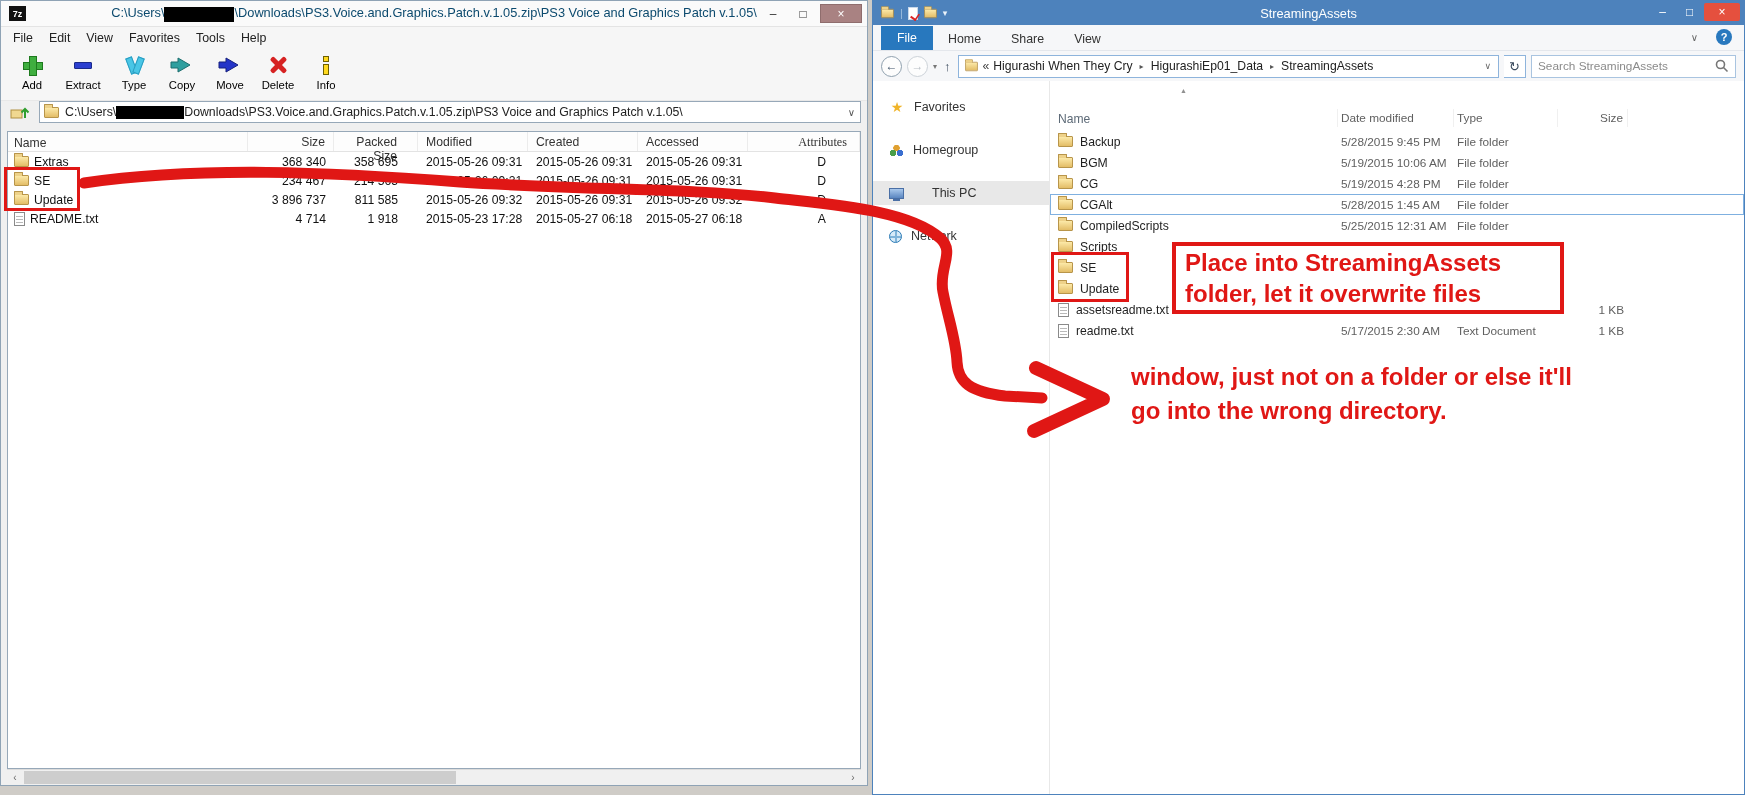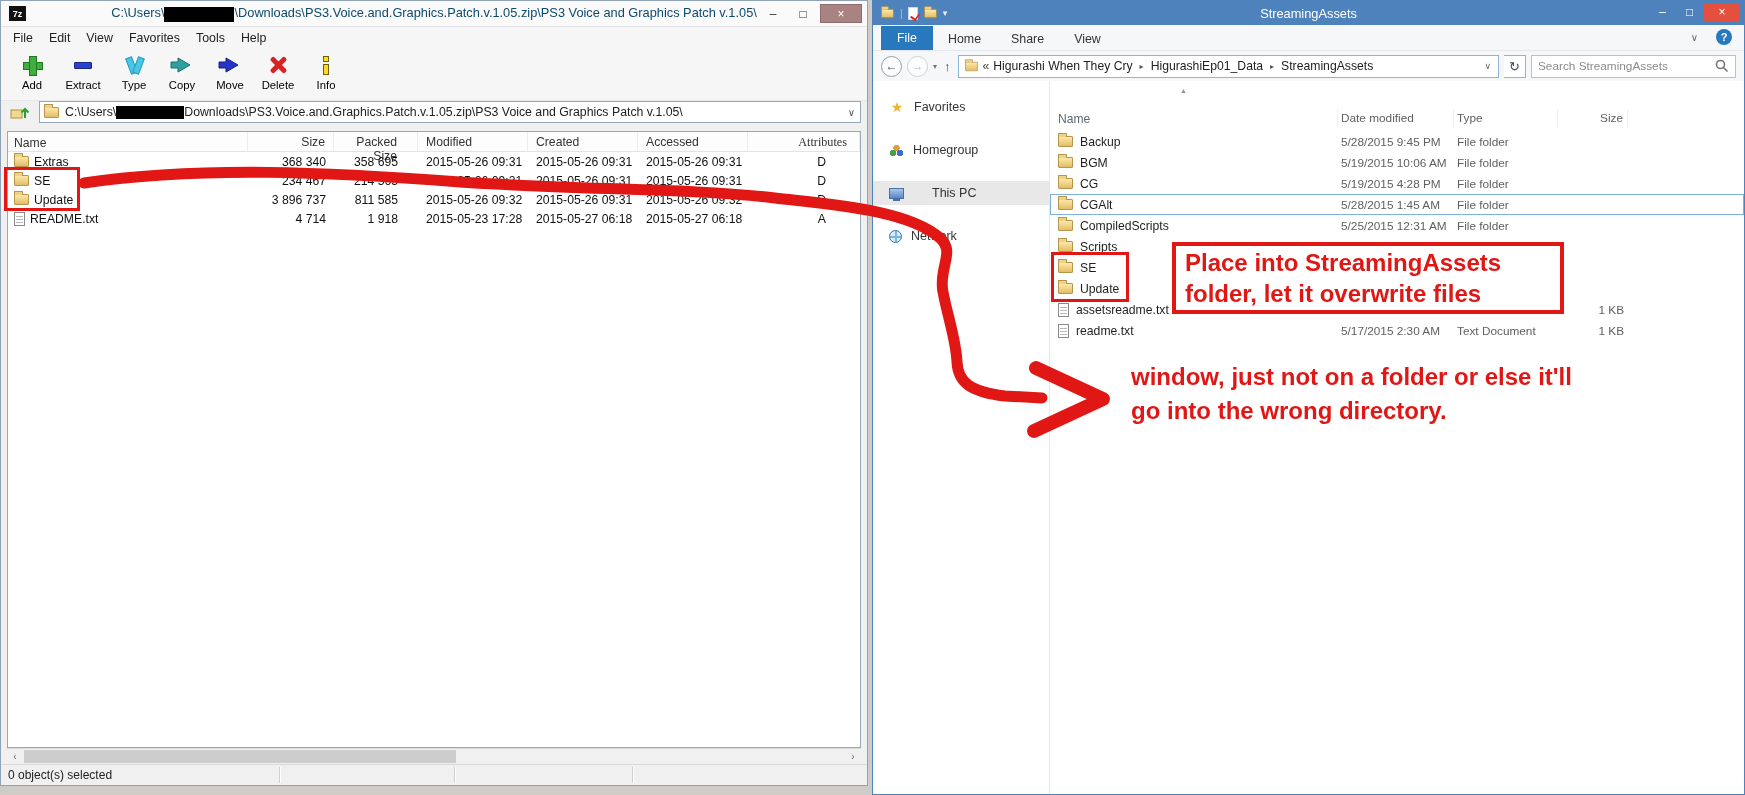--- a/index.html
+++ b/index.html
@@ -281,26 +281,20 @@
     </div>
     <div class="z-fill"></div>
   </div>
   <div class="z-scroll" style="margin:0 6px;">
     <span class="sbtn">‹</span>
     <div class="z-track">
         <div class="z-thumb"></div>
       </div>
     <span class="sbtn">›</span>
   </div>
-  <div class="z-status">
-    <span class="stext">0 object(s) selected</span>
-    <i style="left:278px;"></i>
-      <i style="left:453px;"></i>
-      <i style="left:631px;"></i>
-  </div>
 </div>
 
 <div id="expwin">
   <div class="e-title">
     <div class="qat">
       <span class="fold" style="transform:scale(0.85);"></span>
       <span class="qsep">|</span>
       <span class="docic"></span>
       <span class="fold" style="transform:scale(0.85);"></span>
       <span class="caret">▾</span>

